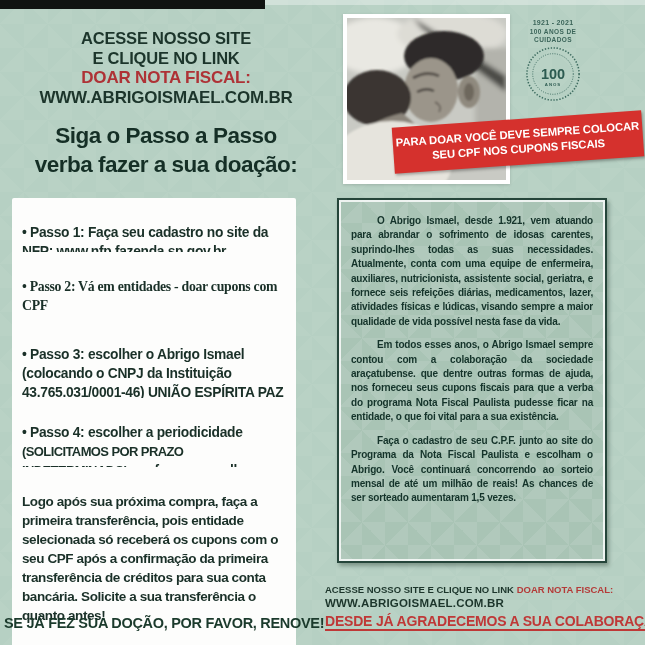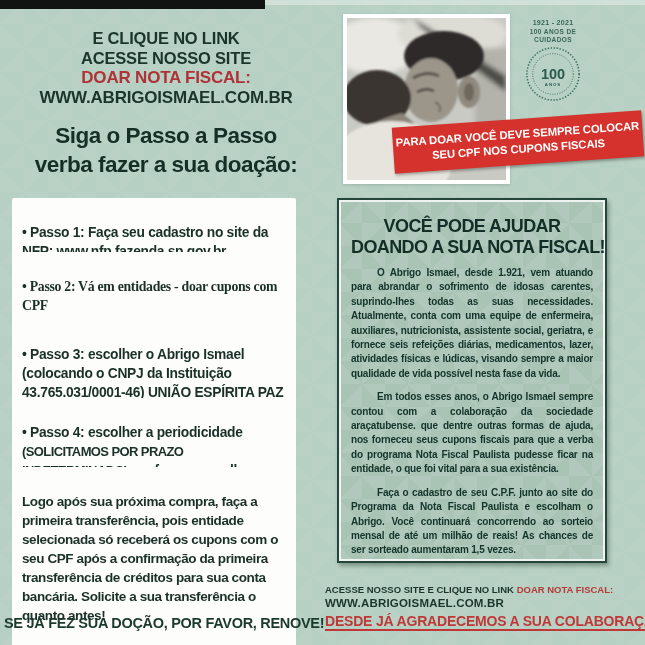--- a/index.html
+++ b/index.html
@@ -113,22 +113,22 @@
 </style>
 </head>
 <body>
 
 <div class="poster">
 
   <div class="abs strip-dark"></div>
   <div class="abs strip-light"></div>
 
   <div class="abs hdr">
+    <div class="l">ACESSE NOSSO SITE</div>
     <div class="l">E CLIQUE NO LINK</div>
-    <div class="l">ACESSE NOSSO SITE</div>
     <div class="l red">DOAR NOTA FISCAL:</div>
     <div class="l site">WWW.ABRIGOISMAEL.COM.BR</div>
   </div>
 
   <div class="abs subtitle">
     <div>Siga o Passo a Passo</div>
     <div>verba fazer a sua doação:</div>
   </div>
 
   <div class="abs stepbox box1">
@@ -194,24 +194,20 @@
       <text x="30" y="42" text-anchor="middle" font-family="Liberation Sans, sans-serif" font-size="4.5" font-weight="bold" letter-spacing="1" fill="#2c5a50">ANOS</text>
     </svg>
   </div>
 
   <div class="abs banner">
     <div>PARA DOAR VOCÊ DEVE SEMPRE COLOCAR</div>
     <div>SEU CPF NOS CUPONS FISCAIS</div>
   </div>
 
   <div class="abs infobox">
-    <h2>
-      <div>VOCÊ PODE AJUDAR</div>
-      <div>DOANDO A SUA NOTA FISCAL!</div>
-    </h2>
     <p>O Abrigo Ismael, desde 1.921, vem atuando para abrandar o sofrimento de idosas carentes, suprindo-lhes todas as suas necessidades. Atualmente, conta com uma equipe de enfermeira, auxiliares, nutricionista, assistente social, geriatra, e fornece seis refeições diárias, medicamentos, lazer, atividades físicas e lúdicas, visando sempre a maior qualidade de vida possível nesta fase da vida.</p>
     <p>Em todos esses anos, o Abrigo Ismael sempre contou com a colaboração da sociedade araçatubense. que dentre outras formas de ajuda, nos forneceu seus cupons fiscais para que a verba do programa Nota Fiscal Paulista pudesse ficar na entidade, o que foi vital para a sua existência.</p>
     <p>Faça o cadastro de seu C.P.F. junto ao site do Programa da Nota Fiscal Paulista e escolham o Abrigo. Você continuará concorrendo ao sorteio mensal de até um milhão de reais! As chances de ser sorteado aumentaram 1,5 vezes.</p>
   </div>
 
   <div class="abs footer">
     <div class="f1">
       <span>ACESSE NOSSO SITE E CLIQUE NO LINK </span><span class="red">DOAR NOTA FISCAL:</span>
     </div>
     <div class="f2">WWW.ABRIGOISMAEL.COM.BR</div>

